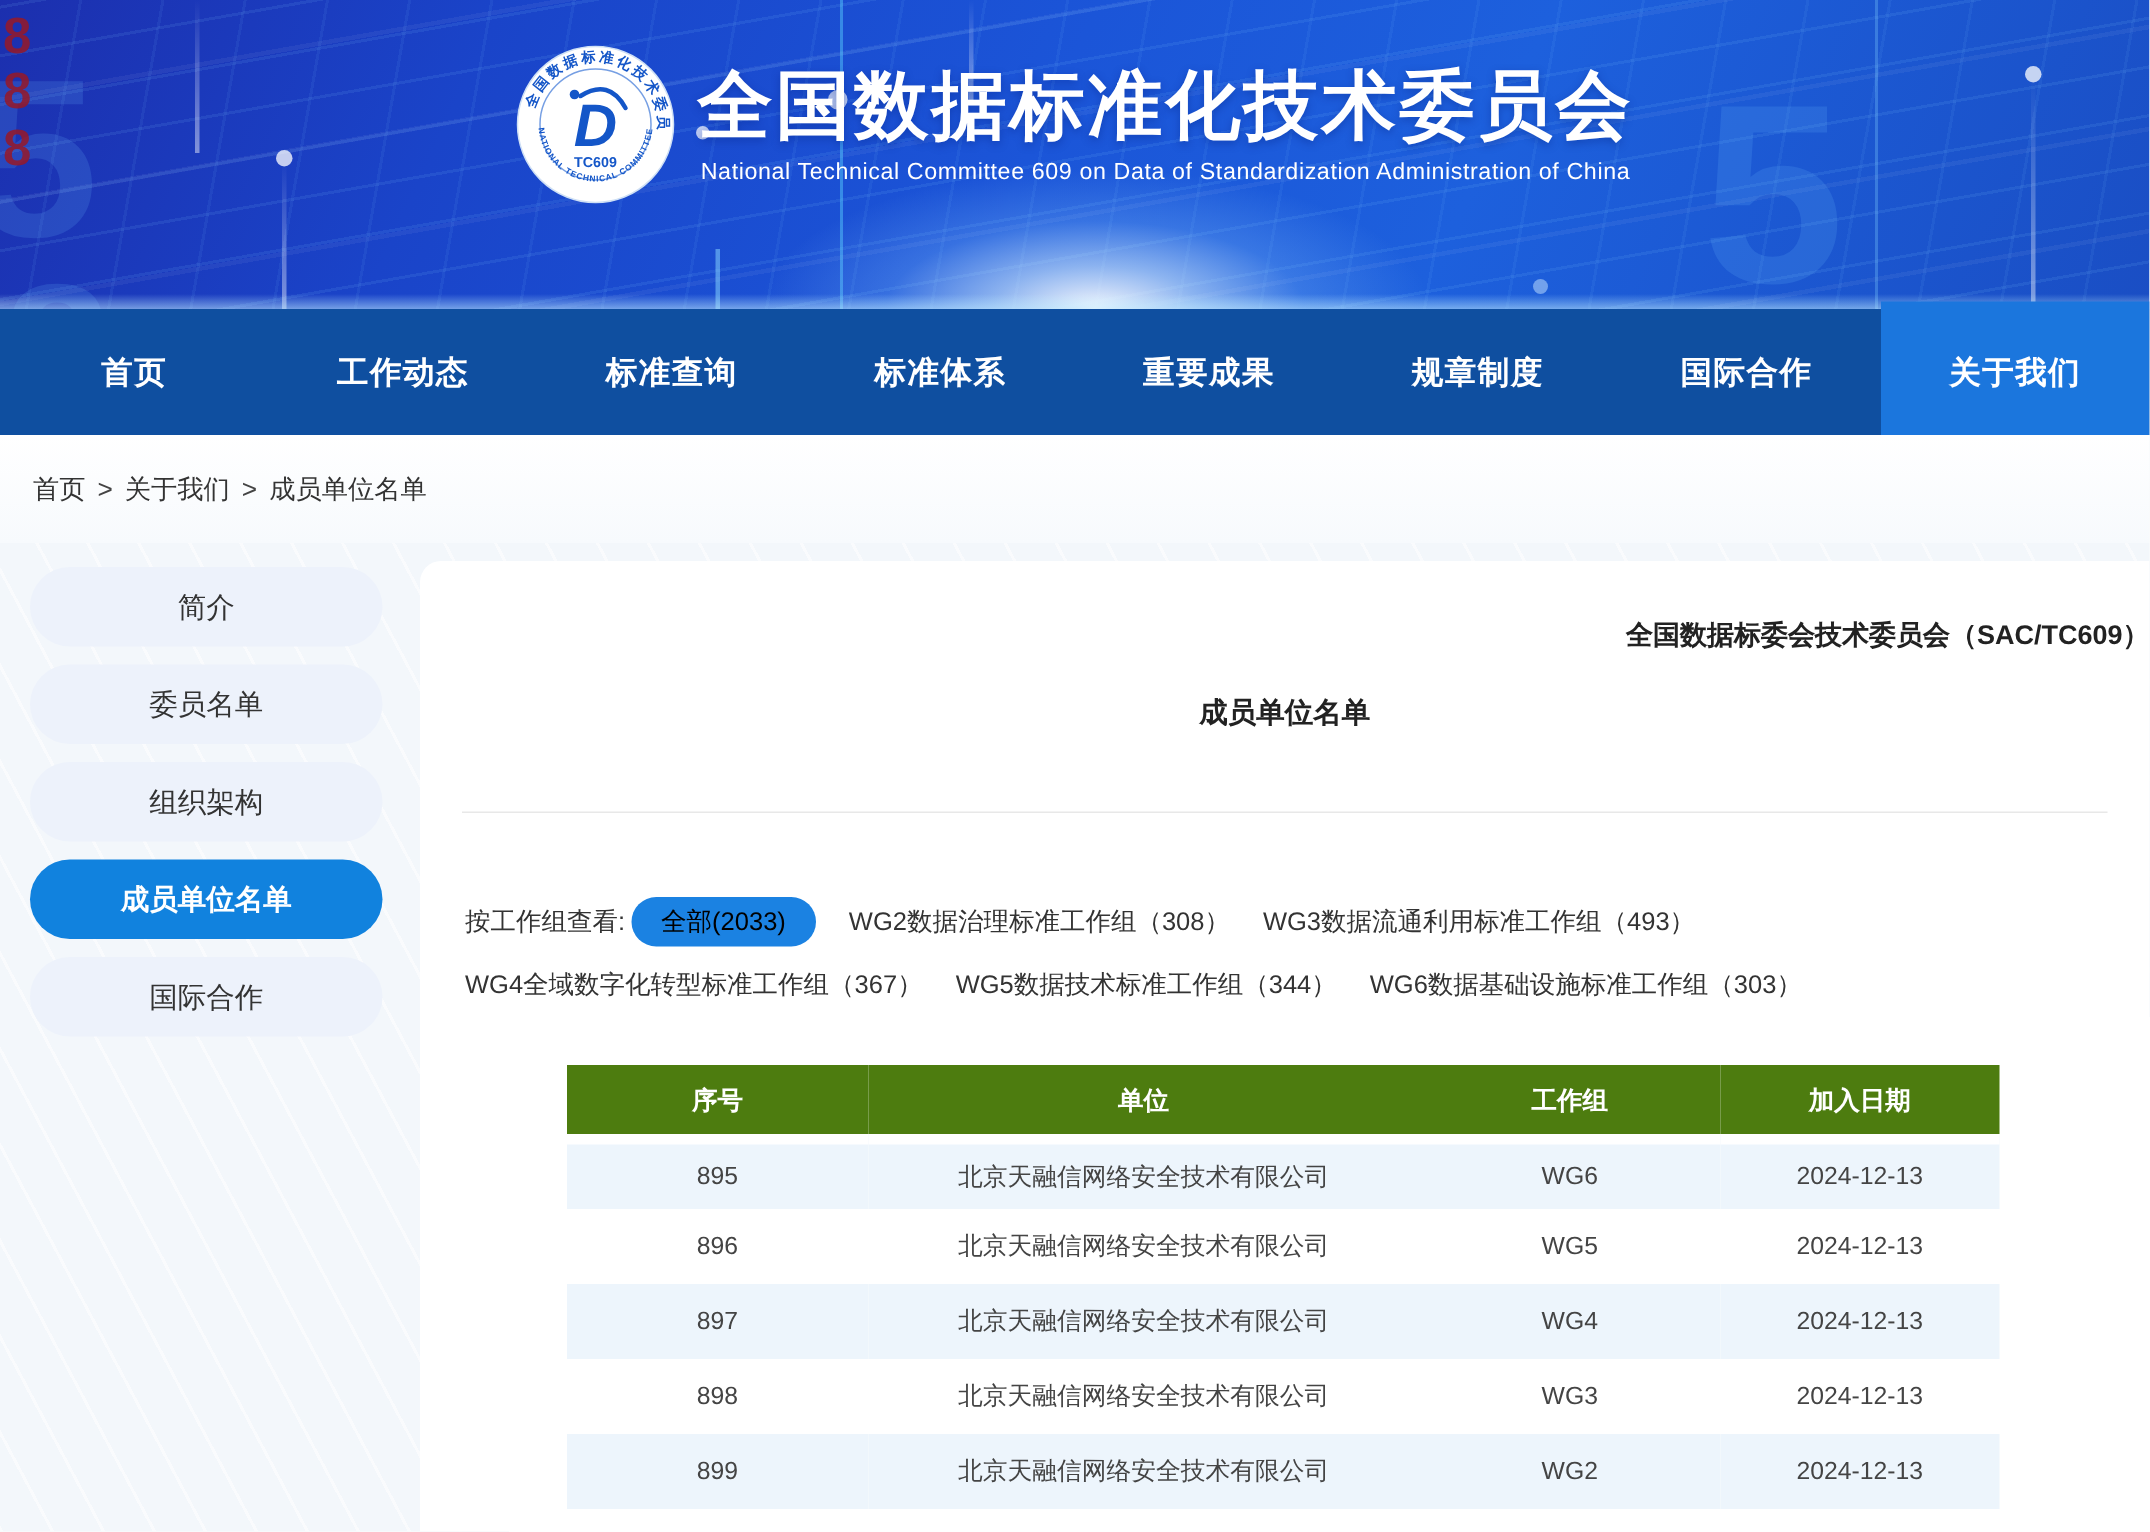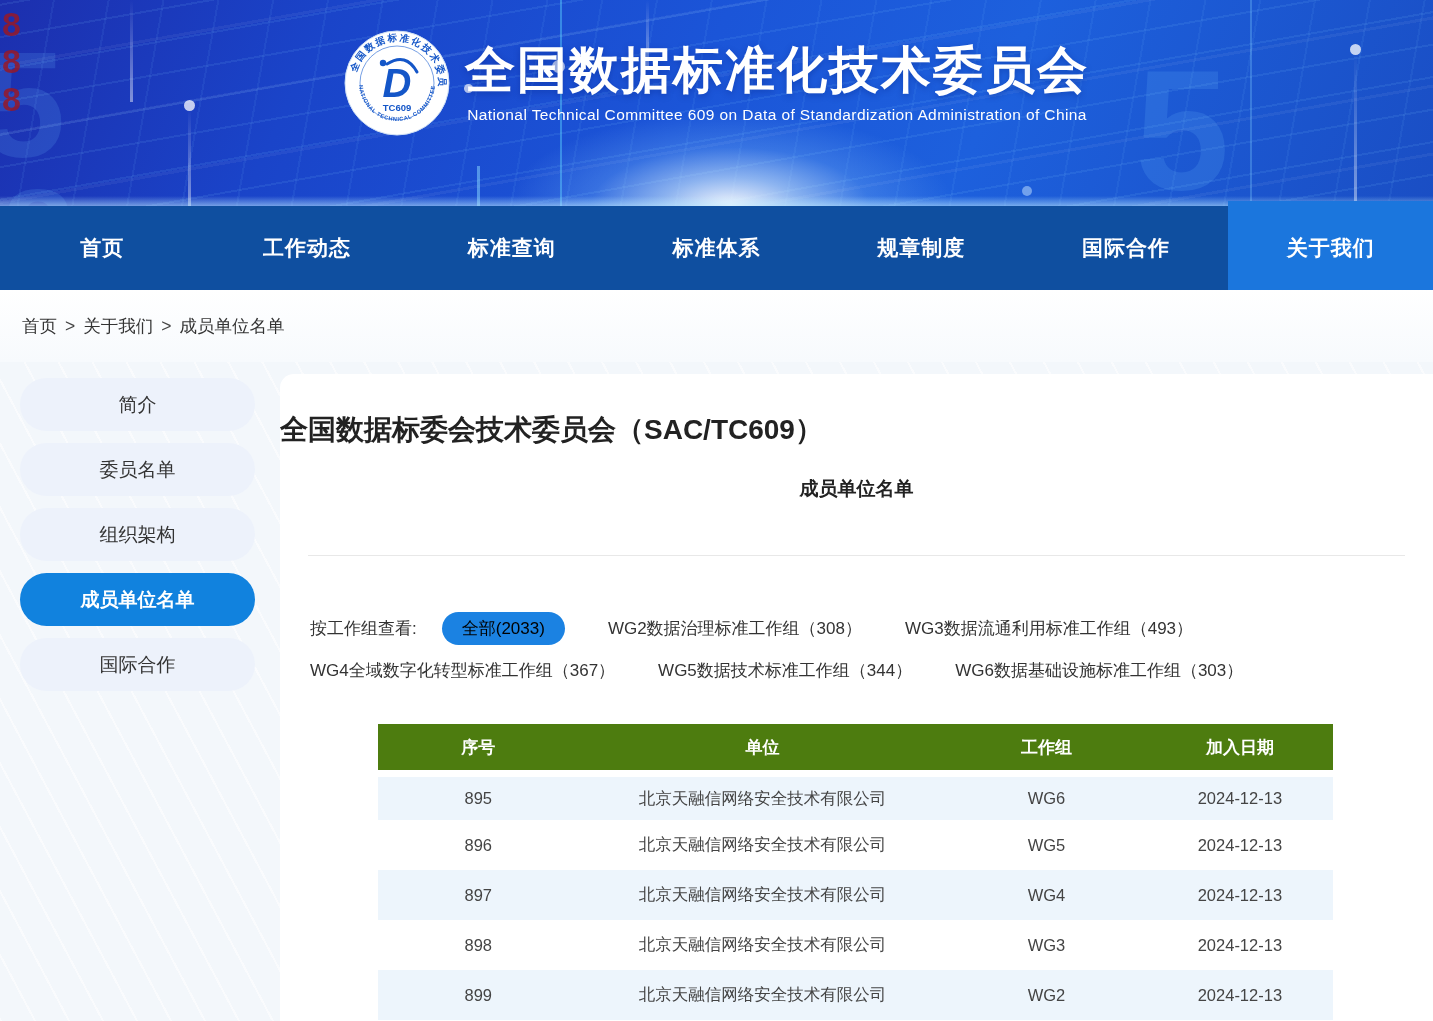--- a/index.html
+++ b/index.html
@@ -137,38 +137,38 @@
 
   .panel {
     flex: 1 1 auto;
     background: #ffffff;
     border-top-left-radius: 14px;
     margin-top: 12px;
     overflow: hidden;
   }
   .panel-title {
     margin-top: 37px;
-    text-align: left;
-    font-size: 28px; font-weight: bold; color: #222;
+    text-align: right;
+    font-size: 18px; font-weight: bold; color: #222;
   }
   .panel-subtitle {
     margin-top: 27px;
     text-align: center;
     font-size: 19px; font-weight: bold; color: #222;
   }
   .panel-divider {
     margin: 53px 28px 0 28px;
     border-bottom: 1px solid #e8e8e8;
   }
 
   
   .filters { margin: 56px 40px 0 30px; font-size: 17px; color: #333; }
   .filter-row {
     display: flex; align-items: center; flex-wrap: nowrap;
-    gap: 43px; margin-bottom: 14px;
+    gap: 22px; margin-bottom: 14px;
   }
   .filter-label { flex: 0 0 auto; margin-right: -18px; }
   .filter-pill {
     background: #1b82e2; color: #000000;
     border-radius: 17px; padding: 5px 20px;
     font-size: 17px; cursor: pointer; border: none;
   }
   .filter-opt { cursor: pointer; white-space: nowrap; color: #333; }
 
   
@@ -245,20 +245,21 @@
       <div class="brand-sub">National Technical Committee 609 on Data of Standardization Administration of China</div>
     </div>
   </div>
 </header>
 
 <nav class="main-nav">
   <a class="nav-item">首页</a>
   <a class="nav-item">工作动态</a>
   <a class="nav-item">标准查询</a>
   <a class="nav-item">标准体系</a>
+  <a class="nav-item">重要成果</a>
   <a class="nav-item">规章制度</a>
   <a class="nav-item">国际合作</a>
   <a class="nav-item active">关于我们</a>
 </nav>
 
 <div class="breadcrumb">
   <a class="crumb">首页</a>
   <span class="sep">&gt;</span>
   <a class="crumb">关于我们</a>
   <span class="sep">&gt;</span>

